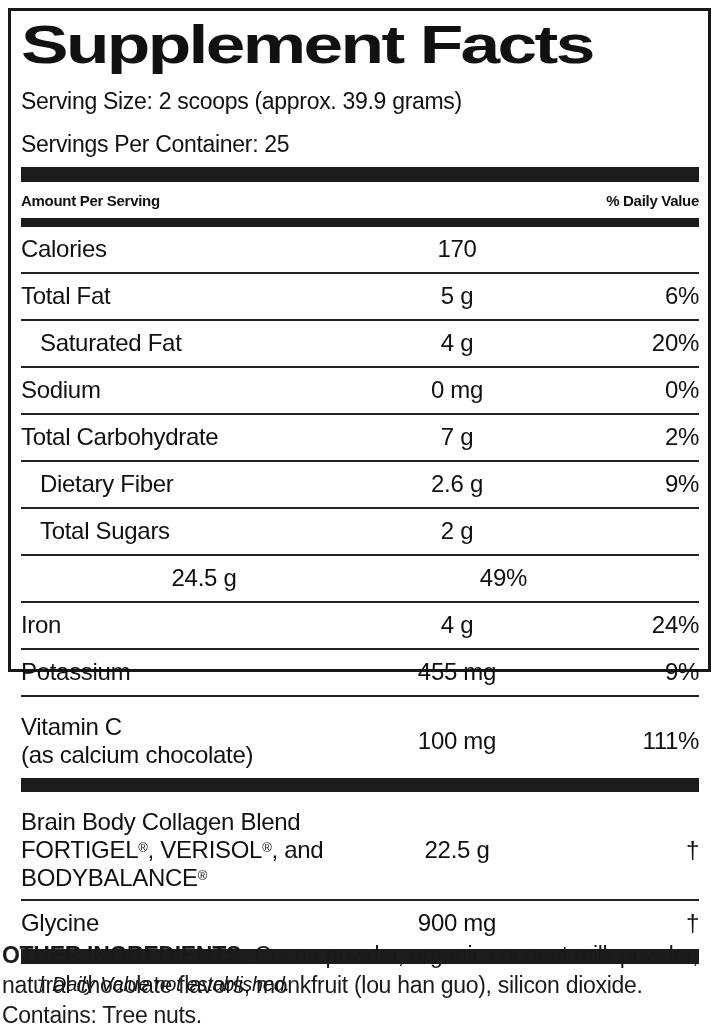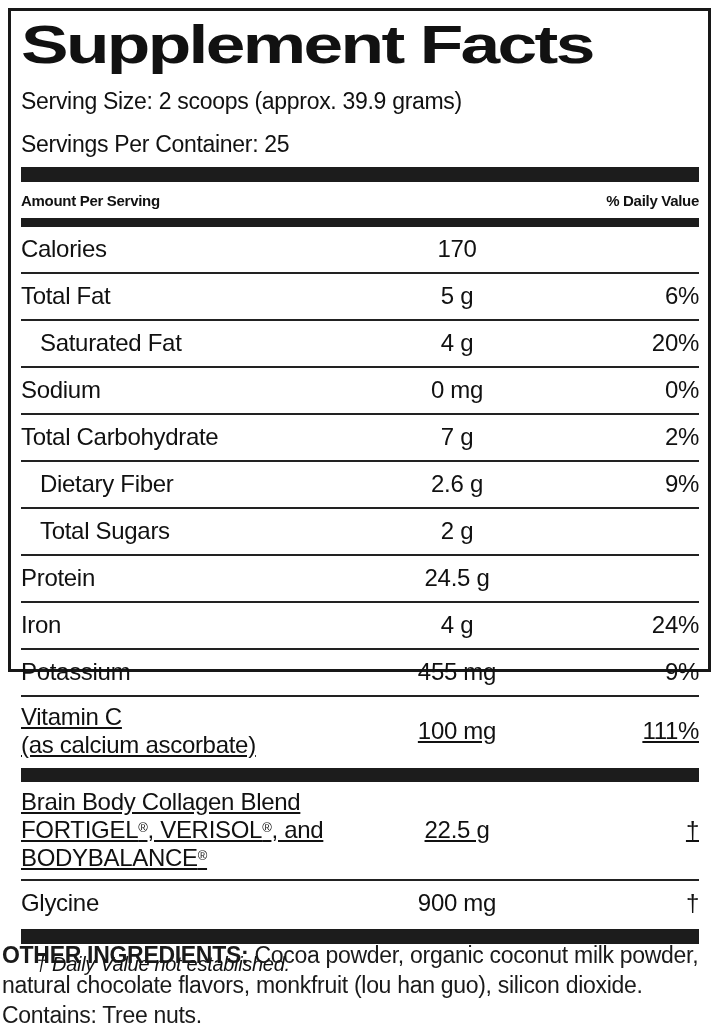--- a/index.html
+++ b/index.html
@@ -46,21 +46,21 @@
     font-size:24px; letter-spacing:-0.3px;
     padding:8px 0 9px 0;
     border-top:2px solid #222222;
   }
   .row.no-top { border-top:none; }
   .row .name { text-align:left; line-height:28px; }
   .row.indent .name { padding-left:19px; }
   .row .amount { text-align:center; white-space:nowrap; }
   .row .dv { text-align:right; white-space:nowrap; }
   .row .name .line2 { display:block; }
-  .row.multi { padding:6px 0 7px 0;text-decoration:underline; }
+  .row.multi { padding:16px 0 7px 0; }
   .row .name .blend-line { display:block; }
   sup { font-size:13px; line-height:0; vertical-align:6px; }
   .footnote {
     font-size:20px; letter-spacing:-0.3px;
     padding:9px 0 0 15px;
     font-style:italic;
   }
   .other {
     position:absolute; left:2px; top:940px; width:712px;
     font-size:23px; line-height:30px; letter-spacing:-0.3px;
@@ -126,40 +126,40 @@
     <div class="dv">9%</div>
   </div>
 
   <div class="row indent">
     <div class="name">Total Sugars</div>
     <div class="amount">2 g</div>
     <div class="dv"></div>
   </div>
 
   <div class="row">
-    <div class="name">Protein</div>
     <div class="amount">24.5 g</div>
+    <div class="dv">49%</div>
   </div>
 
   <div class="row">
     <div class="name">Iron</div>
     <div class="amount">4 g</div>
     <div class="dv">24%</div>
   </div>
 
   <div class="row">
     <div class="name">Potassium</div>
     <div class="amount">455 mg</div>
     <div class="dv">9%</div>
   </div>
 
   <div class="row multi">
     <div class="name">
       <span>Vitamin C</span>
-      <span class="line2">(as calcium ascorbate)</span>
+      <span class="line2">(as calcium chocolate)</span>
     </div>
     <div class="amount">100 mg</div>
     <div class="dv">111%</div>
   </div>
 
   <div class="bar bar-sep" style="margin-top:2px;"></div>
 
   <div class="row no-top multi">
     <div class="name">
       <span class="blend-line">Brain Body Collagen Blend</span>

